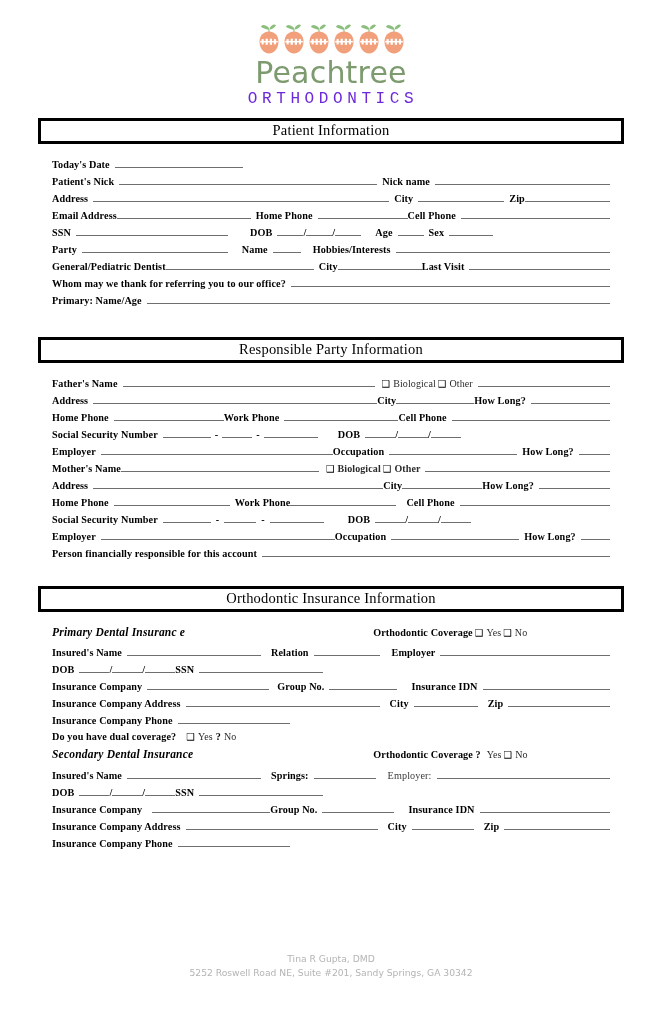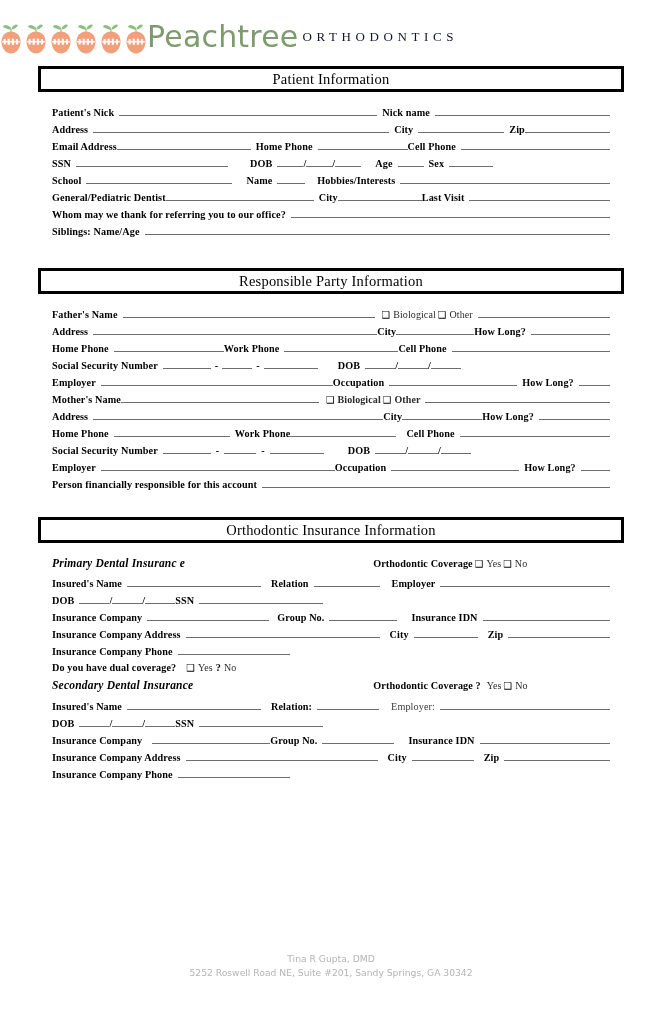--- a/index.html
+++ b/index.html
@@ -12,45 +12,45 @@
     color: #000000;
     overflow: hidden;
     position: relative;
   }
 
   
   .logo-wrap {
     width: 100%;
     padding-top: 16px;
     display: flex;
-    flex-direction: row;
+    flex-direction: column;
     align-items: center;
   }
   .peach-row {
     display: flex;
     gap: 3px;
     align-items: flex-end;
     height: 40px;
   }
   .peach { position: relative; width: 22px; height: 36px; }
   .peach svg { display: block; }
   .logo-name {
     font-family: "DejaVu Sans", sans-serif;
     font-size: 30px;
     font-weight: 400;
     color: #7d9b6e;
     line-height: 1.05;
     margin-top: 1px;
     letter-spacing: 0.2px;
   }
   .logo-sub {
-    font-family: Liberation Serif, serif;
-    font-size: 13px;
+    font-family: Liberation Mono, monospace;
+    font-size: 16px;
     font-weight: 400;
-    color: #0f172a;
+    color: #6d28d9;
     letter-spacing: 4.6px;
     margin-top: 1px;
     padding-left: 4px;
   }
 
   
   .section-box {
     margin: 0 38px;
     border: 3px solid #000;
     height: 26px;
@@ -217,20 +217,25 @@
 <div class="spacer-10"></div>
 
 <div class="section-box">
   <span class="title">Patient Information</span>
 </div>
 
 <div class="spacer-14"></div>
 
 <div class="form-body">
 
+  <div class="row">
+    <span class="lbl">Today's Date</span>
+    <span class="gap"></span>
+    <span class="ln" style="width:128px"></span>
+  </div>
 
   <div class="row">
     <span class="lbl">Patient's Nick</span>
     <span class="gap"></span>
     <span class="ln" style="width:258px"></span>
     <span class="gap"></span>
     <span class="lbl">Nick name</span>
     <span class="gap"></span>
     <span class="ln grow"></span>
   </div>
@@ -276,21 +281,21 @@
     <span class="lbl">Age</span>
     <span class="gap"></span>
     <span class="ln" style="width:26px"></span>
     <span class="gap"></span>
     <span class="lbl">Sex</span>
     <span class="gap"></span>
     <span class="ln" style="width:44px"></span>
   </div>
 
   <div class="row">
-    <span class="lbl">School</span>
+    <span class="lbl">Party</span>
     <span class="gap"></span>
     <span class="ln" style="width:146px"></span>
     <span class="gap" style="width:14px"></span>
     <span class="lbl">Name</span>
     <span class="gap"></span>
     <span class="ln" style="width:28px"></span>
     <span class="gap" style="width:12px"></span>
     <span class="lbl">Hobbies/Interests</span>
     <span class="gap"></span>
     <span class="ln grow"></span>
@@ -307,21 +312,21 @@
     <span class="ln grow"></span>
   </div>
 
   <div class="row">
     <span class="lbl">Whom may we thank for referring you to our office?</span>
     <span class="gap"></span>
     <span class="ln grow"></span>
   </div>
 
   <div class="row">
-    <span class="lbl">Siblings:  Name/Age</span>
+    <span class="lbl">Primary:  Name/Age</span>
     <span class="gap"></span>
     <span class="ln grow"></span>
   </div>
 
 </div>
 
 <div style="height:26px"></div>
 
 <div class="section-box">
   <span class="title">Responsible Party Information</span>
@@ -571,21 +576,21 @@
     <span class="opt">Yes</span>
     <span class="cbx">❑</span>
     <span class="opt">No</span>
   </div>
 
   <div class="row">
     <span class="lbl">Insured's Name</span>
     <span class="gap"></span>
     <span class="ln" style="width:134px"></span>
     <span class="gap" style="width:10px"></span>
-    <span class="lbl">Relation:</span>
+    <span class="lbl">Springs:</span>
     <span class="gap"></span>
     <span class="ln" style="width:62px"></span>
     <span class="gap" style="width:12px"></span>
     <span class="lbl thin">Employer:</span>
     <span class="gap"></span>
     <span class="ln grow"></span>
   </div>
 
   <div class="row">
     <span class="lbl">DOB</span>

